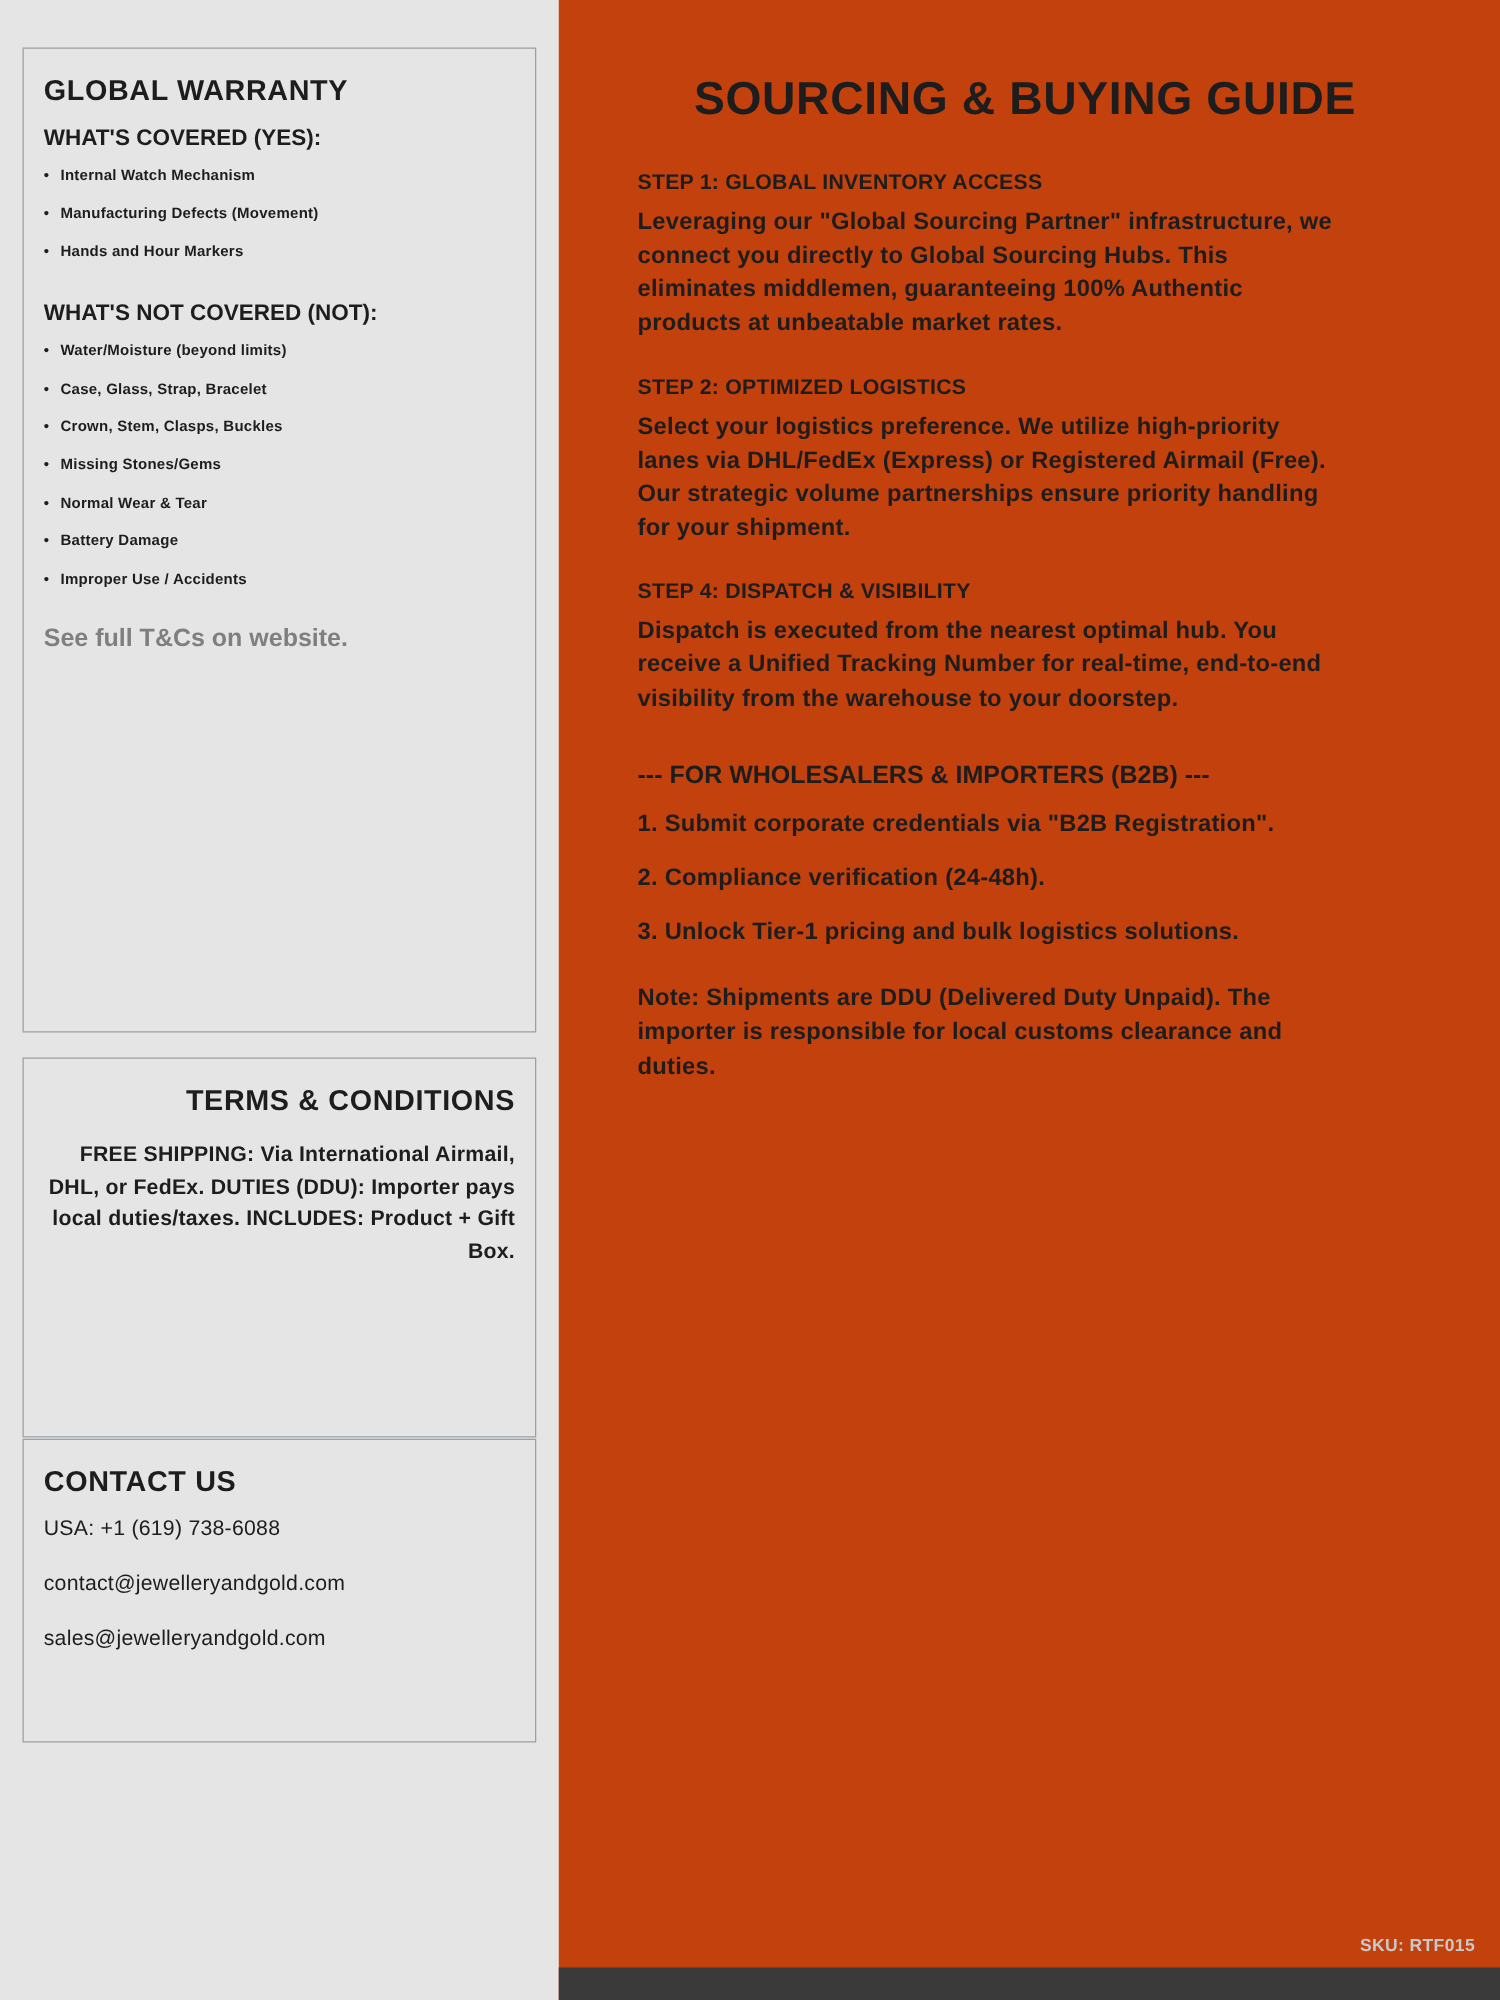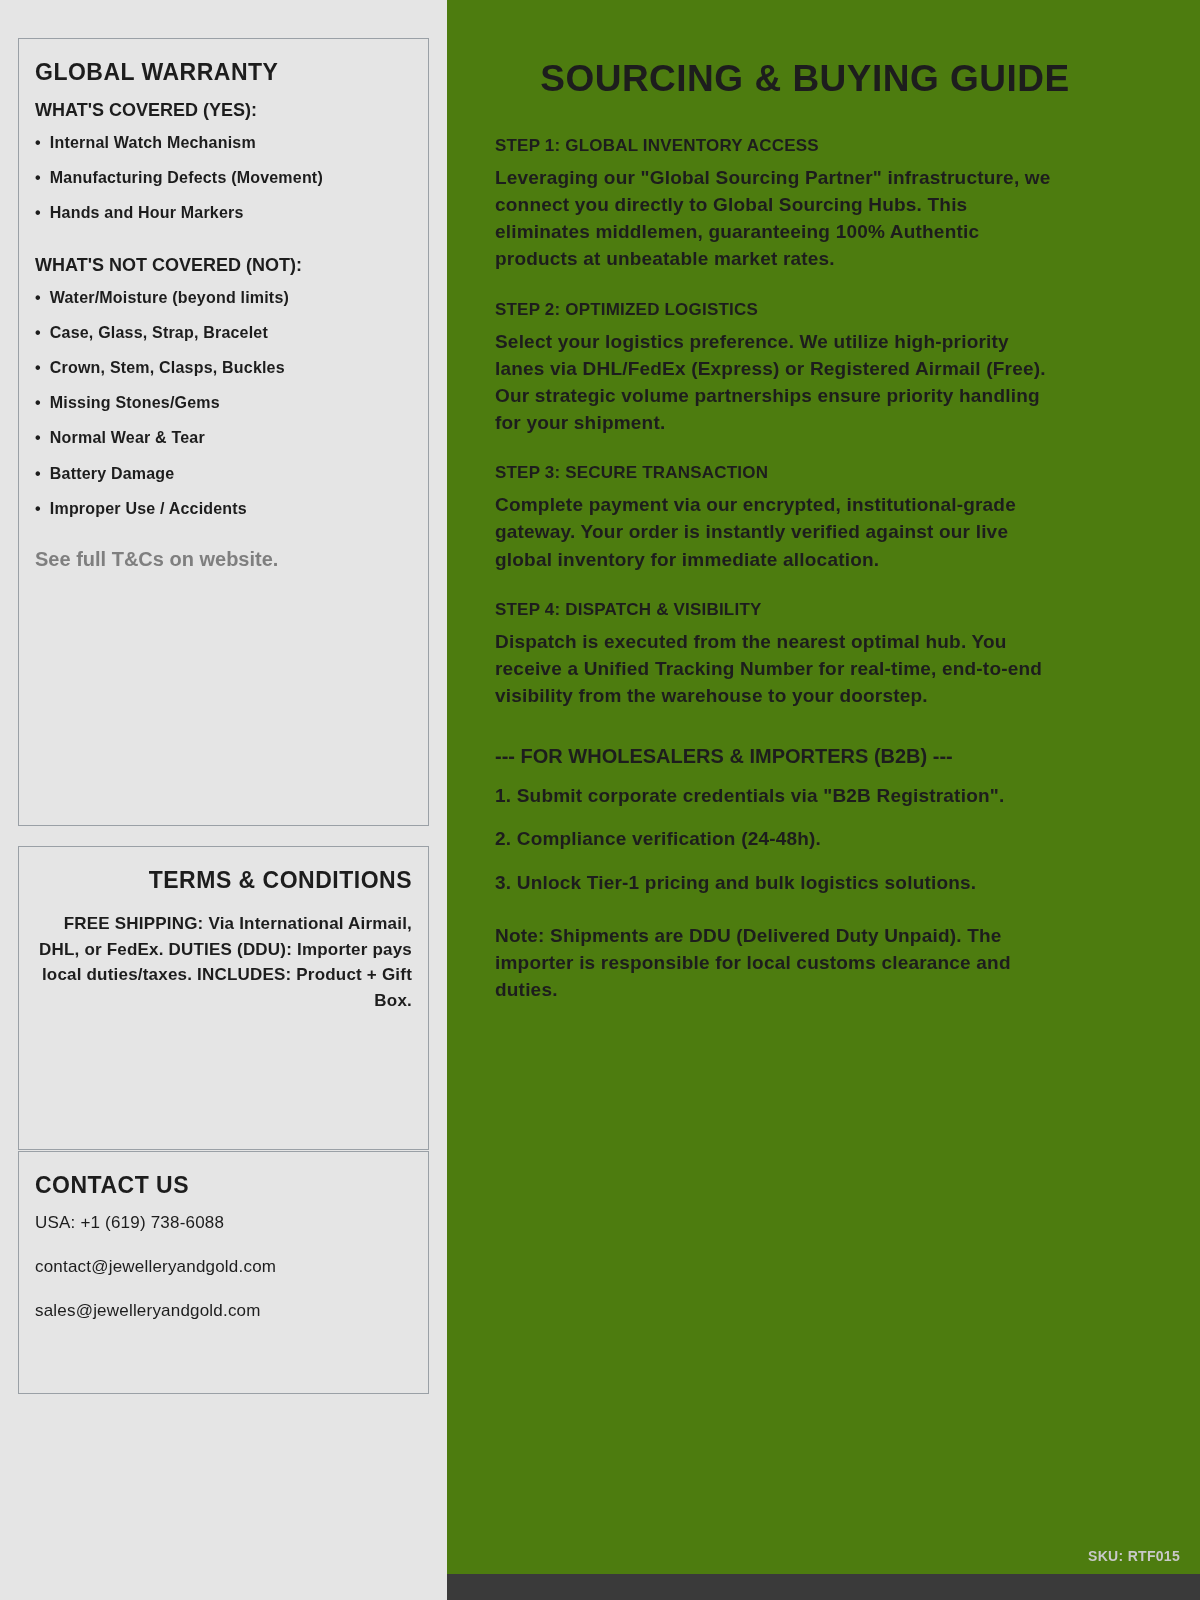--- a/index.html
+++ b/index.html
@@ -41,21 +41,21 @@
     margin: 0 0 14px 0;
   }
   .sub-heading {
     font-size: 18px;
     font-weight: 700;
     margin: 0 0 12px 0;
   }
   .sub-heading.second { margin-top: 32px; }
   ul.bullet-list { list-style: none; margin: 0; padding: 0; }
   ul.bullet-list li {
-    font-size: 16px;
+    font-size: 12px;
     font-weight: 700;
     letter-spacing: 0.2px;
     margin: 0 0 16px 0;
     line-height: 1.2;
   }
   ul.bullet-list li::before { content: "\2022"; margin-right: 9px; }
   .footnote {
     color: #7f7f7f;
     font-size: 20px;
     font-weight: 700;
@@ -73,22 +73,22 @@
     margin: 0 0 24px 0;
     letter-spacing: 0.2px;
   }
 
   
   .main {
     position: absolute;
     left: 447px; top: 0;
     width: 753px; height: 1600px;
     box-sizing: border-box;
-    padding: 44px 0 0 48px;
-    background: #4d7c0f;
+    padding: 44px 0 0 63px;
+    background: #c2410c;
   }
   .main-inner { width: 620px; }
   .main-title {
     font-size: 37px;
     font-weight: 700;
     text-align: center;
     letter-spacing: 0.5px;
     margin: 14px 0 36px 0;
   }
   .step { margin-bottom: 27px; width: 565px; }
@@ -189,24 +189,20 @@
       <section class="step">
         <h3 class="step-heading">STEP 1: GLOBAL INVENTORY ACCESS</h3>
         <p class="step-body">Leveraging our "Global Sourcing Partner" infrastructure, we connect you directly to Global Sourcing Hubs. This eliminates middlemen, guaranteeing 100% Authentic products at unbeatable market rates.</p>
       </section>
 
       <section class="step">
         <h3 class="step-heading">STEP 2: OPTIMIZED LOGISTICS</h3>
         <p class="step-body">Select your logistics preference. We utilize high-priority lanes via DHL/FedEx (Express) or Registered Airmail (Free). Our strategic volume partnerships ensure priority handling for your shipment.</p>
       </section>
 
-      <section class="step">
-        <h3 class="step-heading">STEP 3: SECURE TRANSACTION</h3>
-        <p class="step-body">Complete payment via our encrypted, institutional-grade gateway. Your order is instantly verified against our live global inventory for immediate allocation.</p>
-      </section>
 
       <section class="step">
         <h3 class="step-heading">STEP 4: DISPATCH &amp; VISIBILITY</h3>
         <p class="step-body">Dispatch is executed from the nearest optimal hub. You receive a Unified Tracking Number for real-time, end-to-end visibility from the warehouse to your doorstep.</p>
       </section>
 
       <section>
         <h3 class="b2b-heading">--- FOR WHOLESALERS &amp; IMPORTERS (B2B) ---</h3>
         <p class="b2b-para">1. Submit corporate credentials via "B2B Registration".</p>
         <p class="b2b-para">2. Compliance verification (24-48h).</p>

